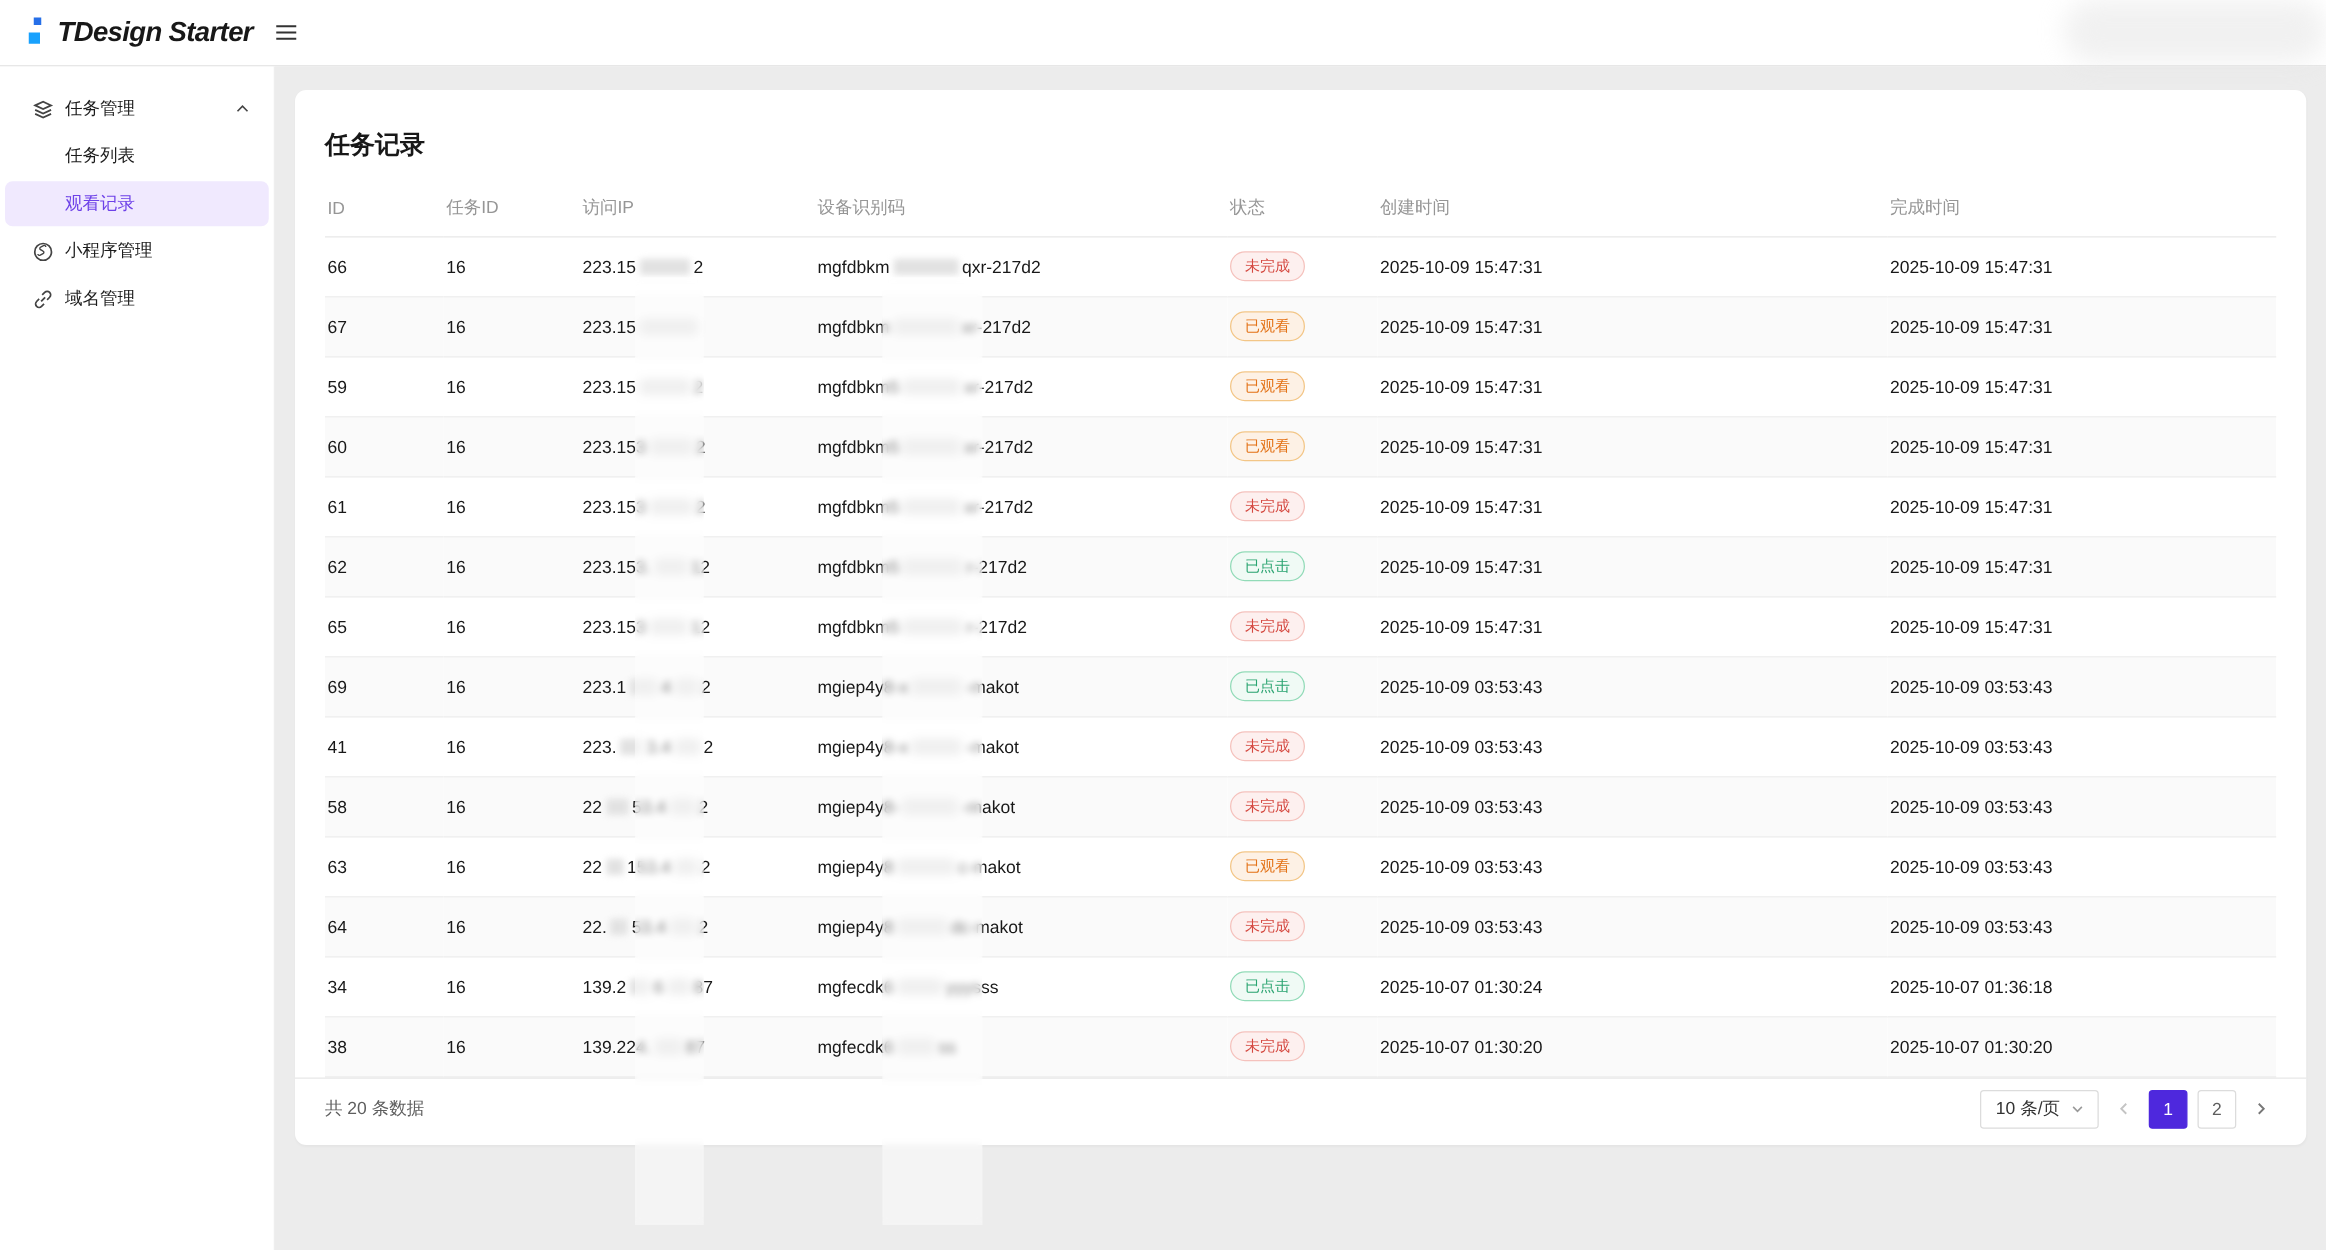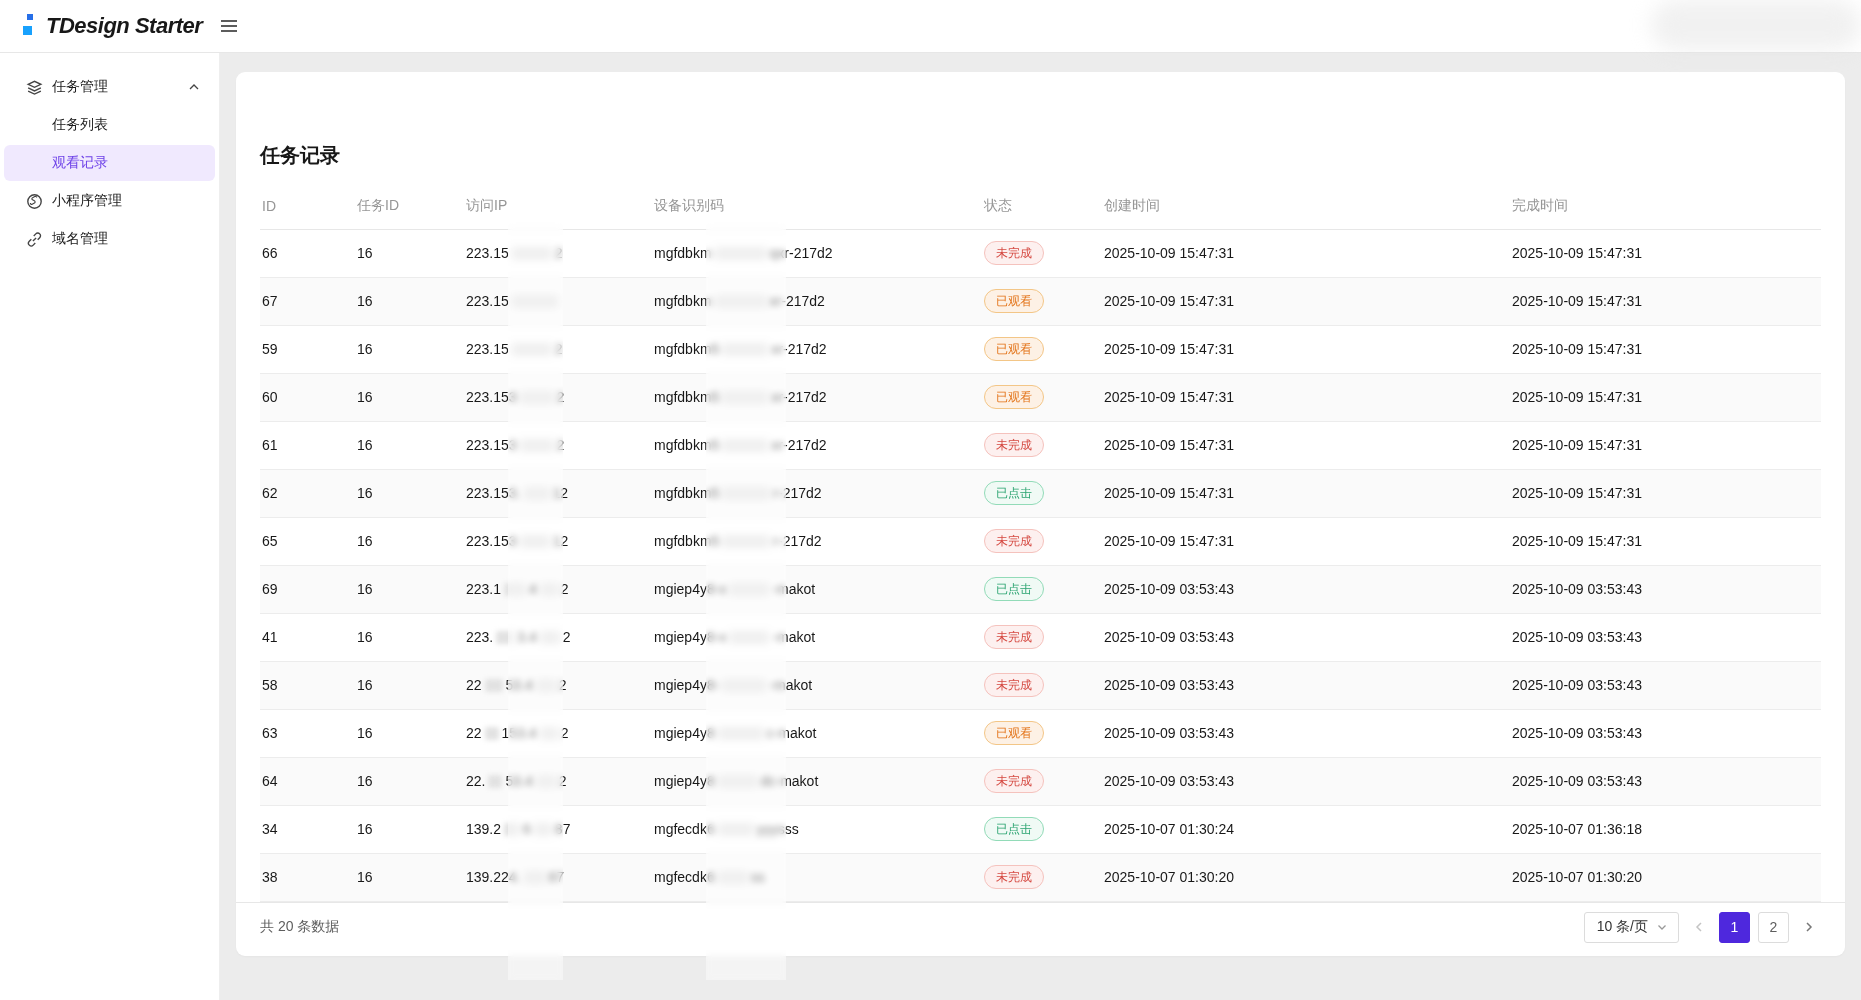--- a/index.html
+++ b/index.html
@@ -28,21 +28,21 @@
   .side-item .lbl { flex:1; font-size:14px; }
   .side-item .chev { width:14px; height:14px; flex:none; }
   .side-item.sub { padding-left:48px; }
   .side-item.active { background:var(--sidebar-active-bg); color:var(--sidebar-active-text); }
   .side-item svg { stroke:#444; }
 
   
   .main { position:absolute; left:220px; top:53px; width:1641px; height:947px; background:#ececec; }
   .card { position:absolute; left:16px; top:19px; width:1609px; background:#fff; border-radius:9px;
     box-shadow:0 1px 2px rgba(0,0,0,.03); padding:30px 24px 0; }
-  .card-title { font-size:20px; font-weight:700; color:#181818; margin-bottom:20px;margin-top:40px; }
+  .card-title { font-size:20px; font-weight:700; color:#181818; margin-bottom:20px; }
 
   table { width:100%; border-collapse:collapse; table-layout:fixed; }
   thead th { text-align:left; font-weight:400; color:#969696; font-size:14px; height:40px;
     border-bottom:1px solid #e7e7e7; padding:0 4px 6px 2px; }
   tbody td { height:48px; border-bottom:1px solid #ececec; padding:0 4px 0 2px; font-size:14px;
     color:#181818; white-space:nowrap; overflow:hidden; }
   tbody tr:nth-child(even) { background:#fafafa; }
 
   .pill { display:inline-flex; align-items:center; justify-content:center; height:24px; padding:0 11px;
     border-radius:13px; font-size:12px; line-height:1; border:1px solid transparent; }

